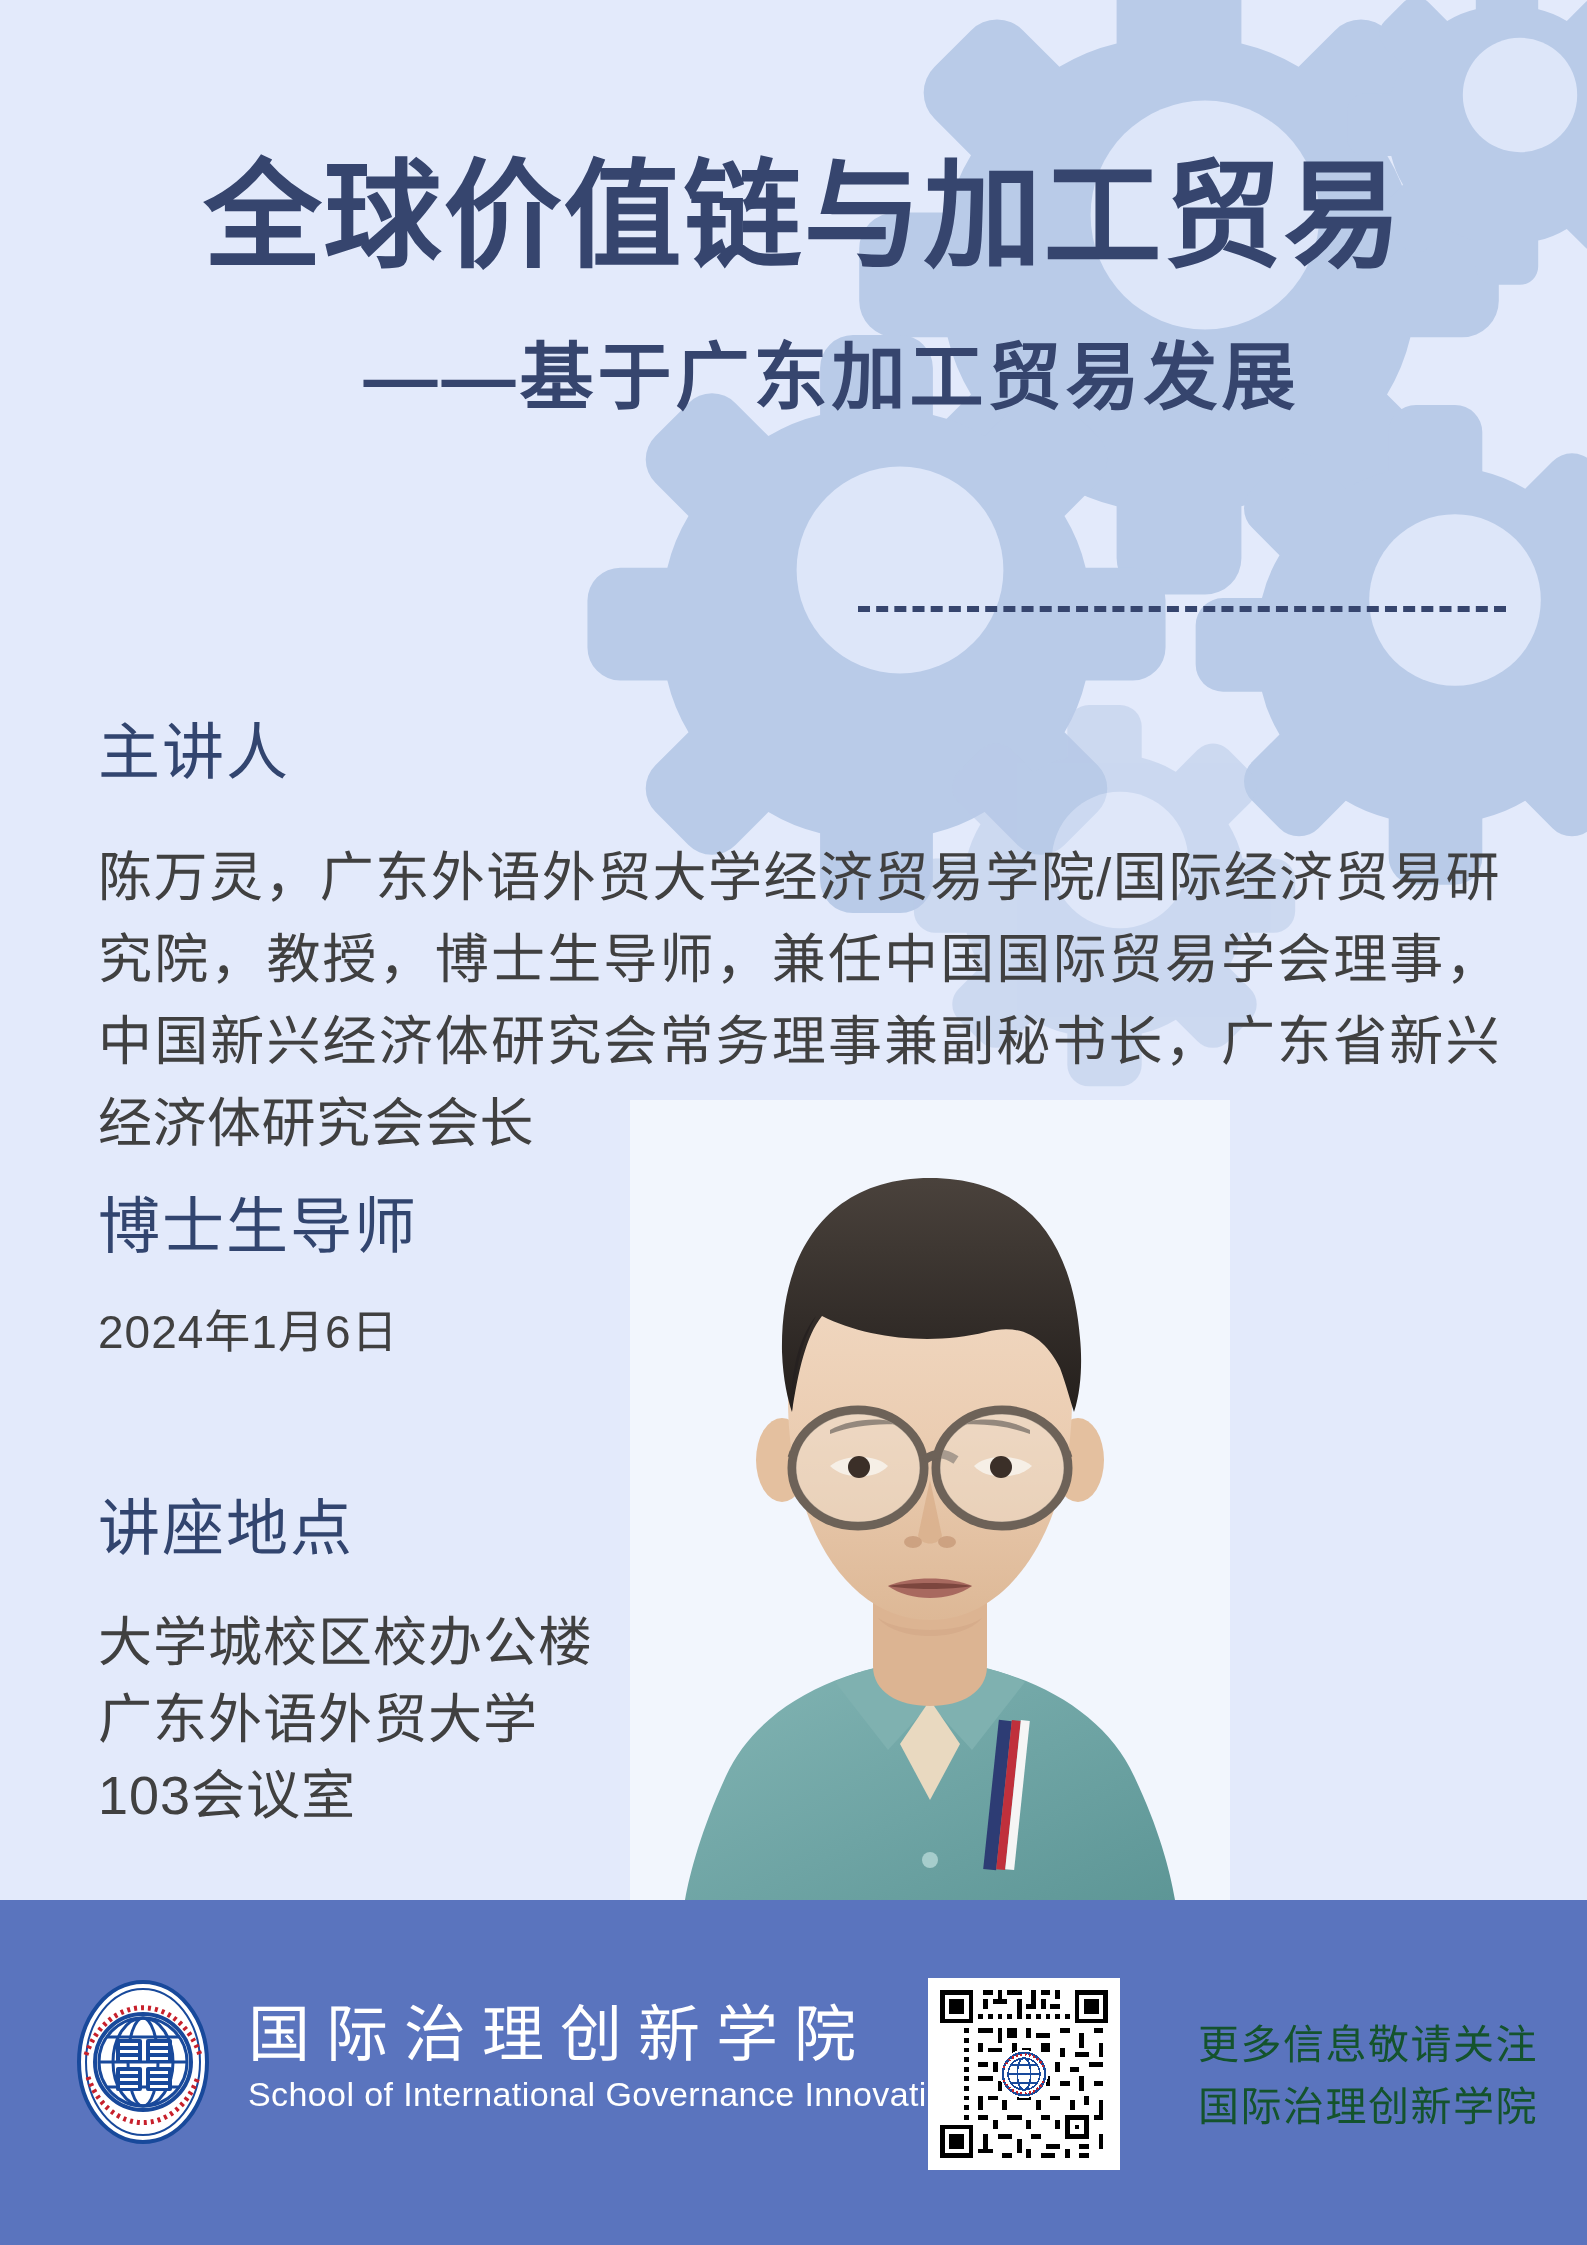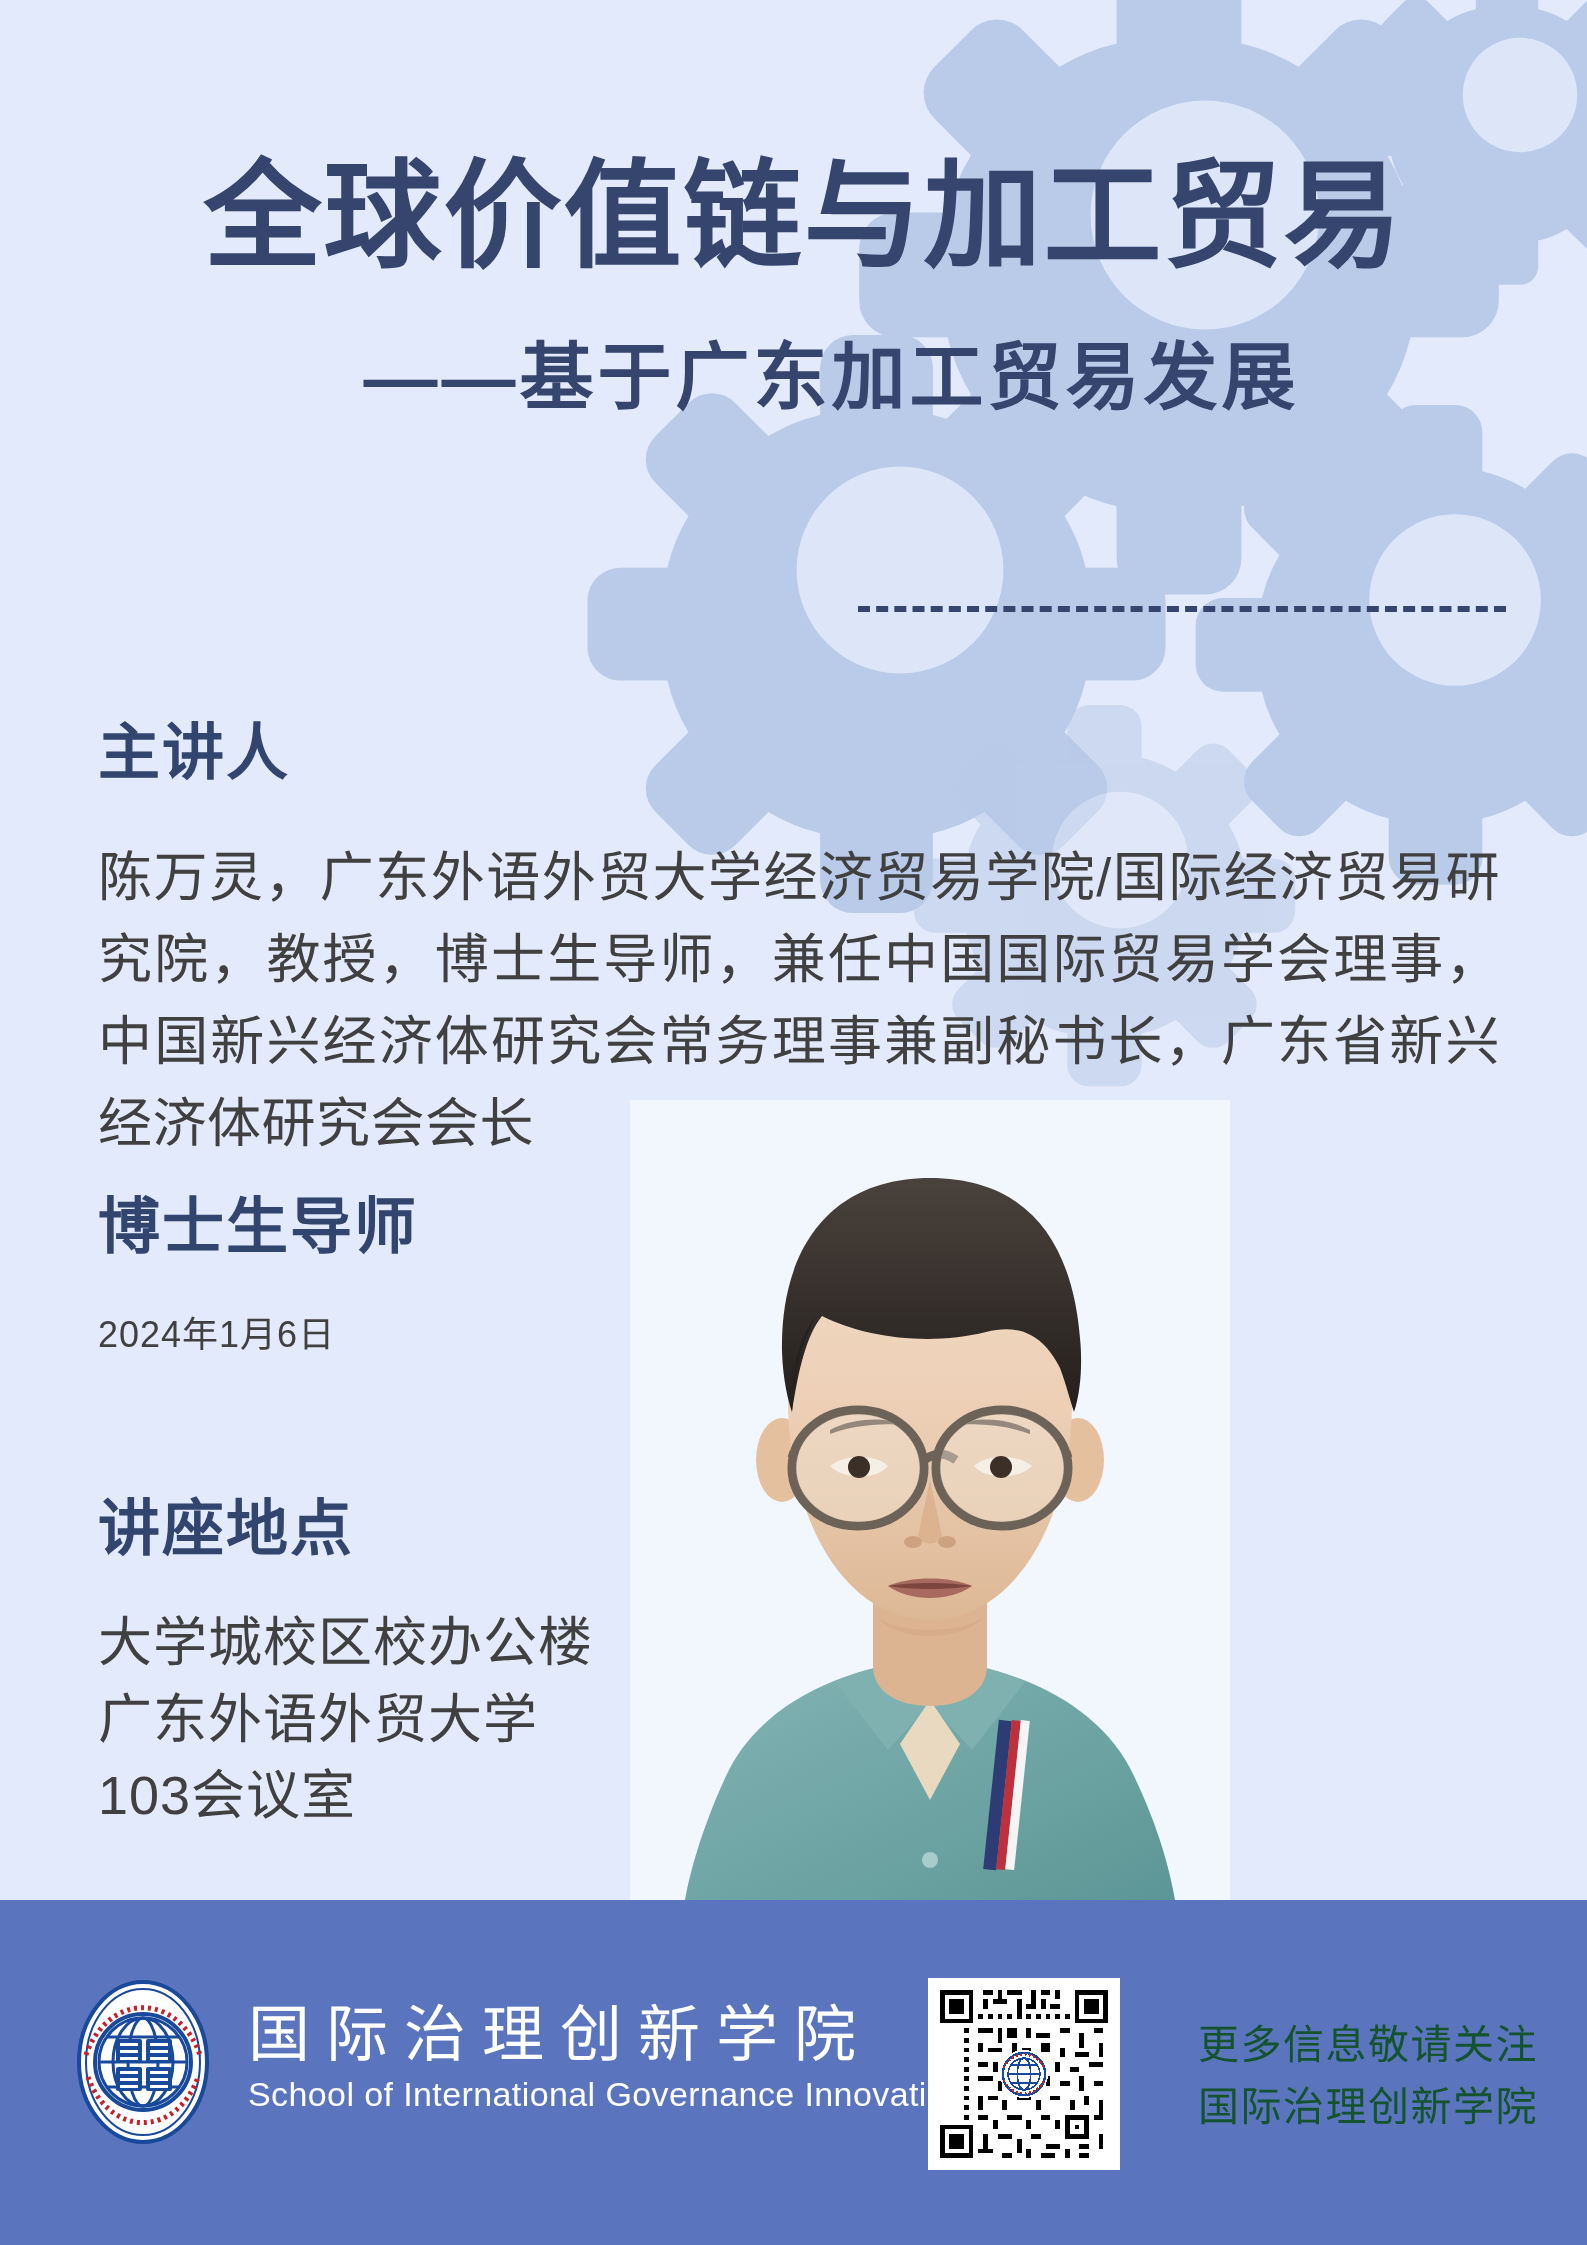--- a/index.html
+++ b/index.html
@@ -70,21 +70,21 @@
     height: 0;
     border-top: 6px dashed #36456e;
     z-index: 4;
   }
 
   
   .section-heading {
     position: absolute;
     left: 98px;
     font-size: 62px;
-    font-weight: 700;
+    font-weight: 400;
     color: #32456f;
     letter-spacing: 2px;
     line-height: 1;
     white-space: nowrap;
     z-index: 5;
   }
 
   .body-text {
     position: absolute;
     left: 98px;
@@ -99,24 +99,23 @@
     font-size: 54px;
     line-height: 1.52;
     letter-spacing: 0.5px;
     text-align: justify;
     text-justify: inter-character;
   }
 
   #time-heading { top: 1196px; }
   #time-value {
     top: 1300px;
-    font-size: 36px;
+    font-size: 46px;
     line-height: 1.42;
     letter-spacing: 1px;
-    margin-top: 9px;
   }
 
   #place-heading { top: 1498px; }
   #place-value {
     top: 1604px;
     font-size: 54px;
     line-height: 1.42;
     letter-spacing: 1px;
   }
 

